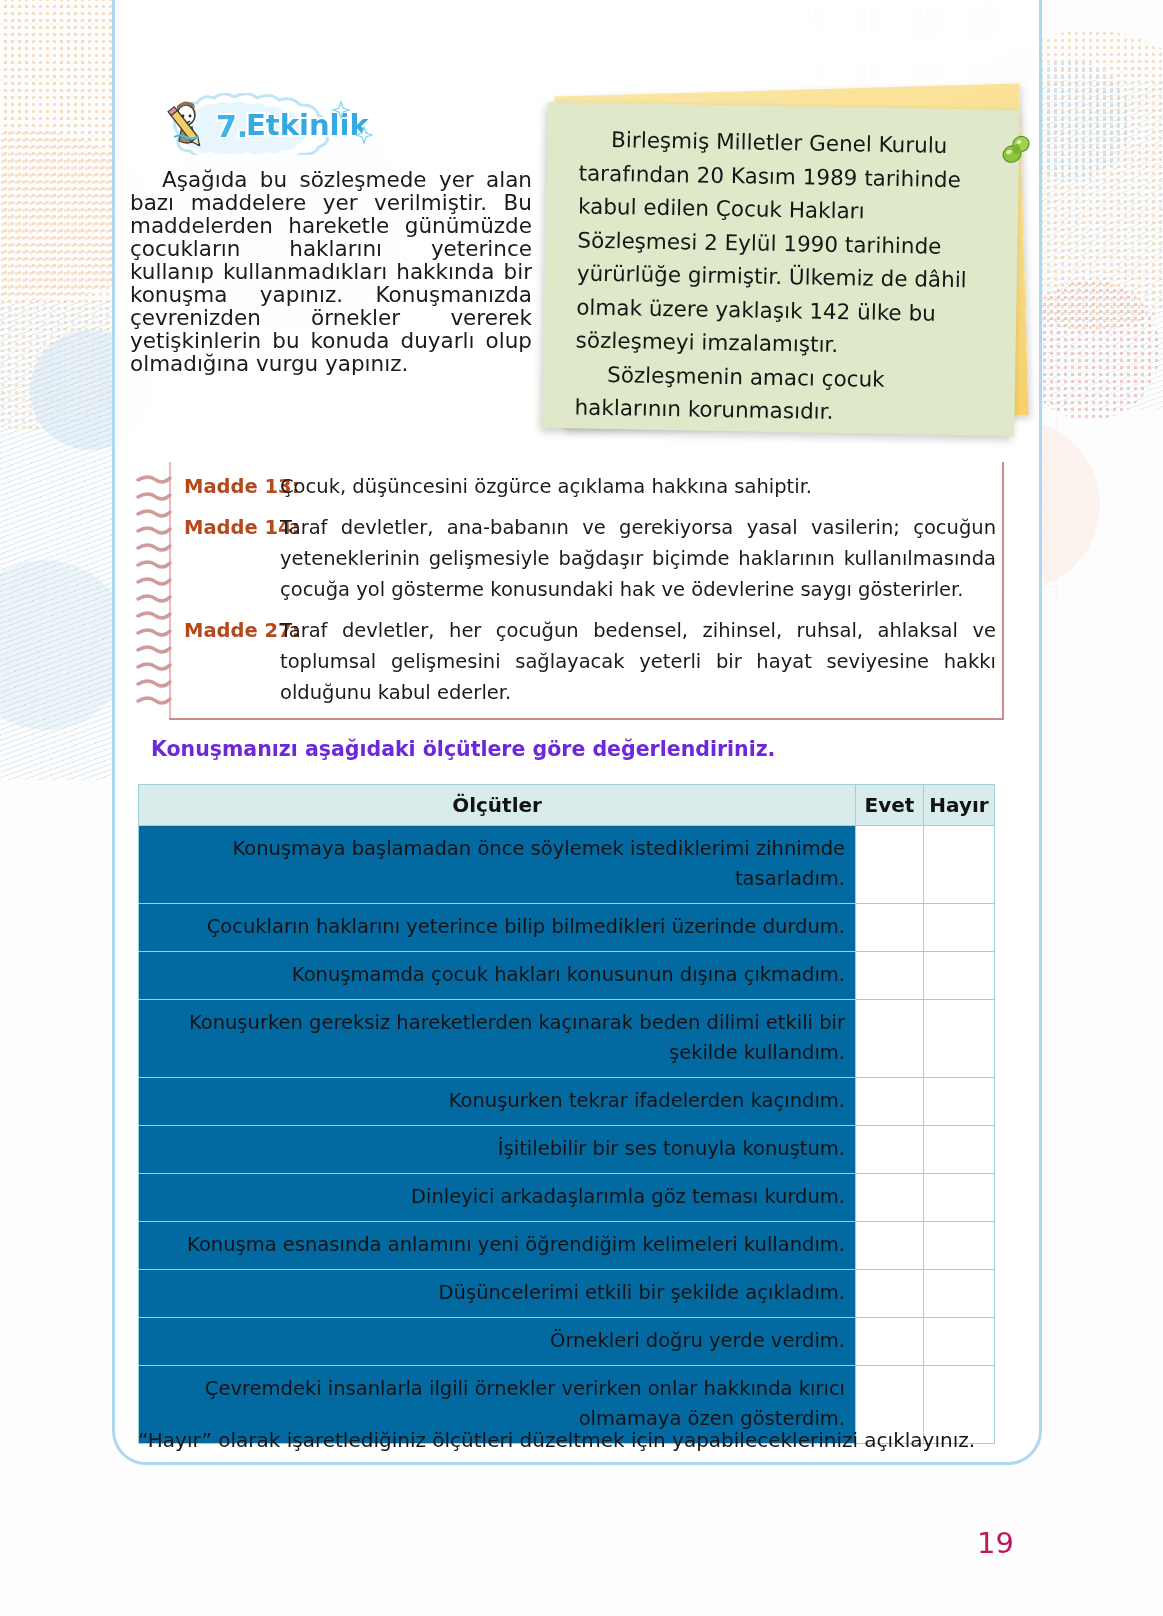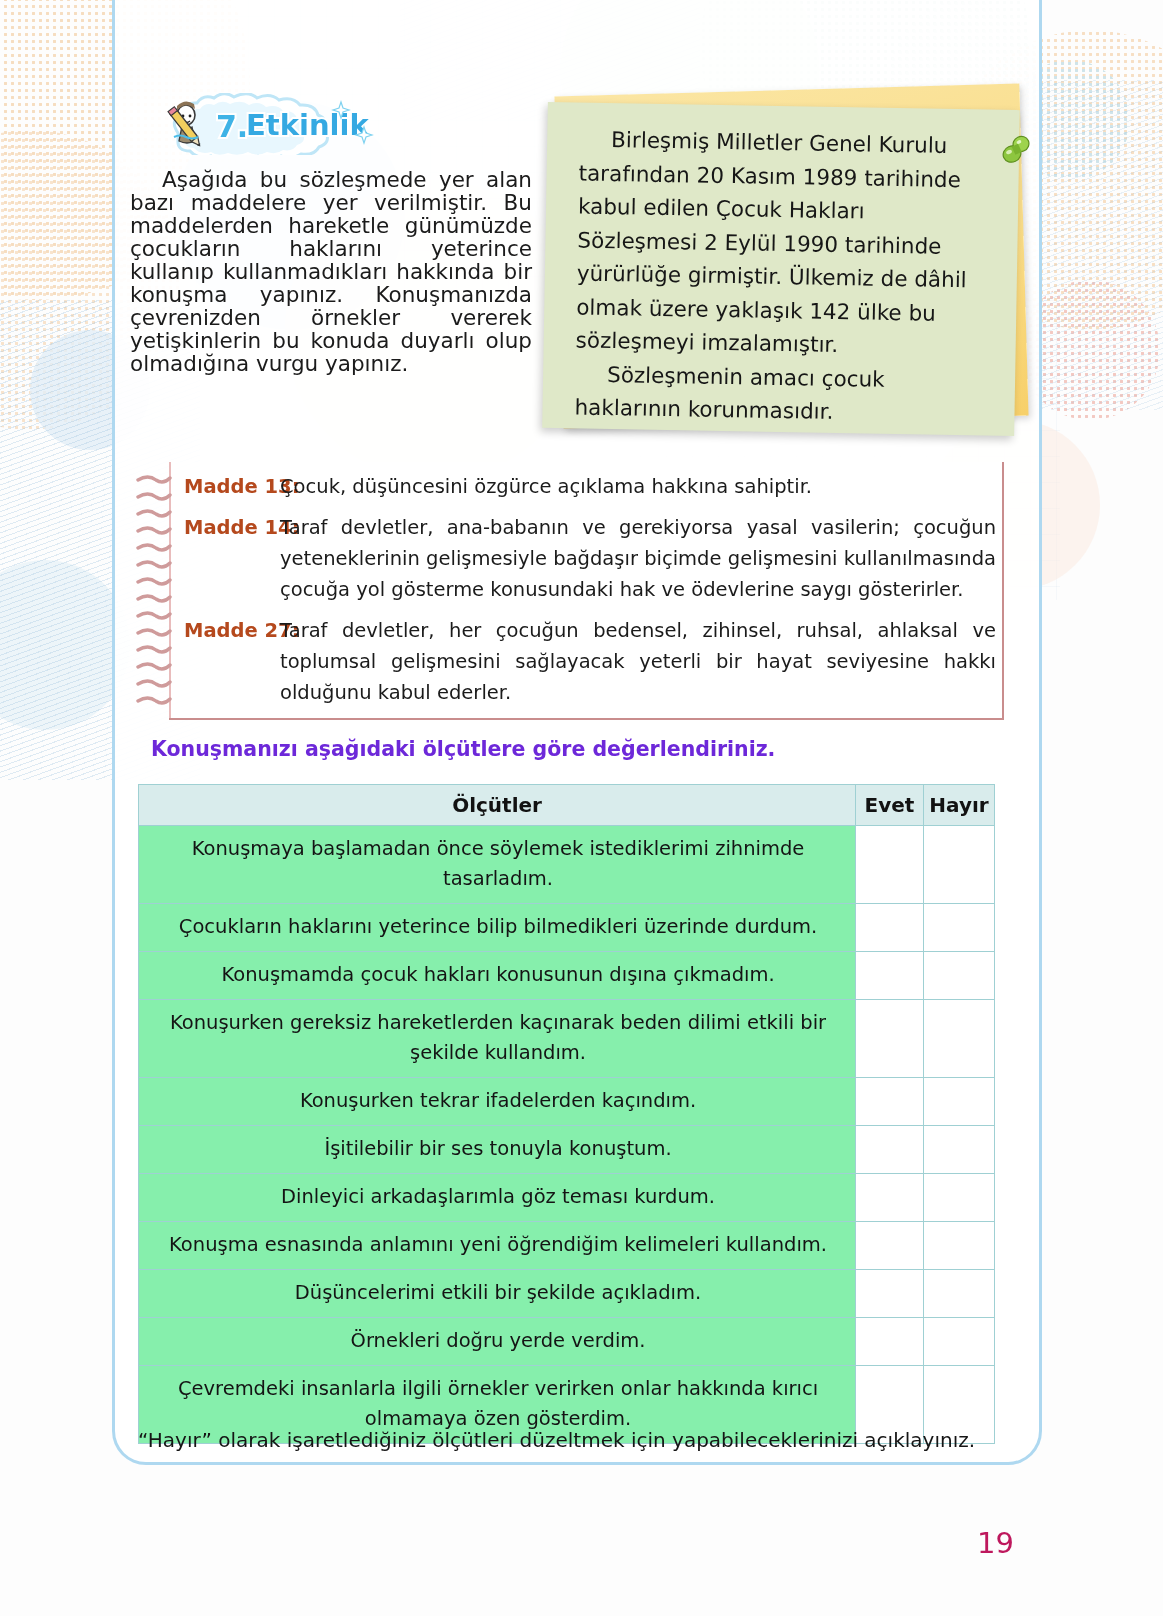--- a/index.html
+++ b/index.html
@@ -209,21 +209,21 @@
   }
 
   
   #criteria-table {
     position: absolute;
     left: 138px;
     top: 784px;
     width: 857px;
     border-collapse: collapse;
     z-index: 5;
-    background: #86efac;
+    background: #0369a1;
   }
   #criteria-table th, #criteria-table td {
     border: 1px solid #9fd0d3;
     padding: 0;
     box-sizing: border-box;
   }
   #criteria-table thead th {
     background: #d9ecec;
     font-size: 20px;
     font-weight: bold;
@@ -233,21 +233,21 @@
     vertical-align: middle;
   }
   th.col-crit { width: 718px; }
   th.col-yes  { width: 68px; }
   th.col-no   { width: 71px; }
   #criteria-table tbody td.cell-crit {
     font-size: 19.5px;
     line-height: 30px;
     color: #141414;
     padding: 8px 10px 9px 12px;
-    text-align: center;
+    text-align: right;
     vertical-align: middle;
     margin-top: 8px;
   }
   #criteria-table tbody td.cell-mark {
     background: #ffffff;
   }
 
   
   #closing-line {
     position: absolute;
@@ -376,21 +376,21 @@
       </g>
     </svg>
   </div>
   <div id="madde-list">
     <div class="madde-row">
       <div class="madde-label">Madde 13:</div>
       <div class="madde-text">Çocuk, düşüncesini özgürce açıklama hakkına sahiptir.</div>
     </div>
     <div class="madde-row">
       <div class="madde-label">Madde 14:</div>
-      <div class="madde-text">Taraf devletler, ana-babanın ve gerekiyorsa yasal vasilerin; çocuğun yeteneklerinin gelişmesiyle bağdaşır biçimde gelişmesini kullanılmasında çocuğa yol gösterme konusundaki hak ve ödevlerine saygı gösterirler.</div>
+      <div class="madde-text">Taraf devletler, ana-babanın ve gerekiyorsa yasal vasilerin; çocuğun yeteneklerinin gelişmesiyle bağdaşır biçimde haklarının kullanılmasında çocuğa yol gösterme konusundaki hak ve ödevlerine saygı gösterirler.</div>
     </div>
     <div class="madde-row">
       <div class="madde-label">Madde 27:</div>
       <div class="madde-text">Taraf devletler, her çocuğun bedensel, zihinsel, ruhsal, ahlaksal ve toplumsal gelişmesini sağlayacak yeterli bir hayat seviyesine hakkı olduğunu kabul ederler.</div>
     </div>
   </div>
 </div>
 
 <div id="eval-heading">Konuşmanızı aşağıdaki ölçütlere göre değerlendiriniz.</div>
 

